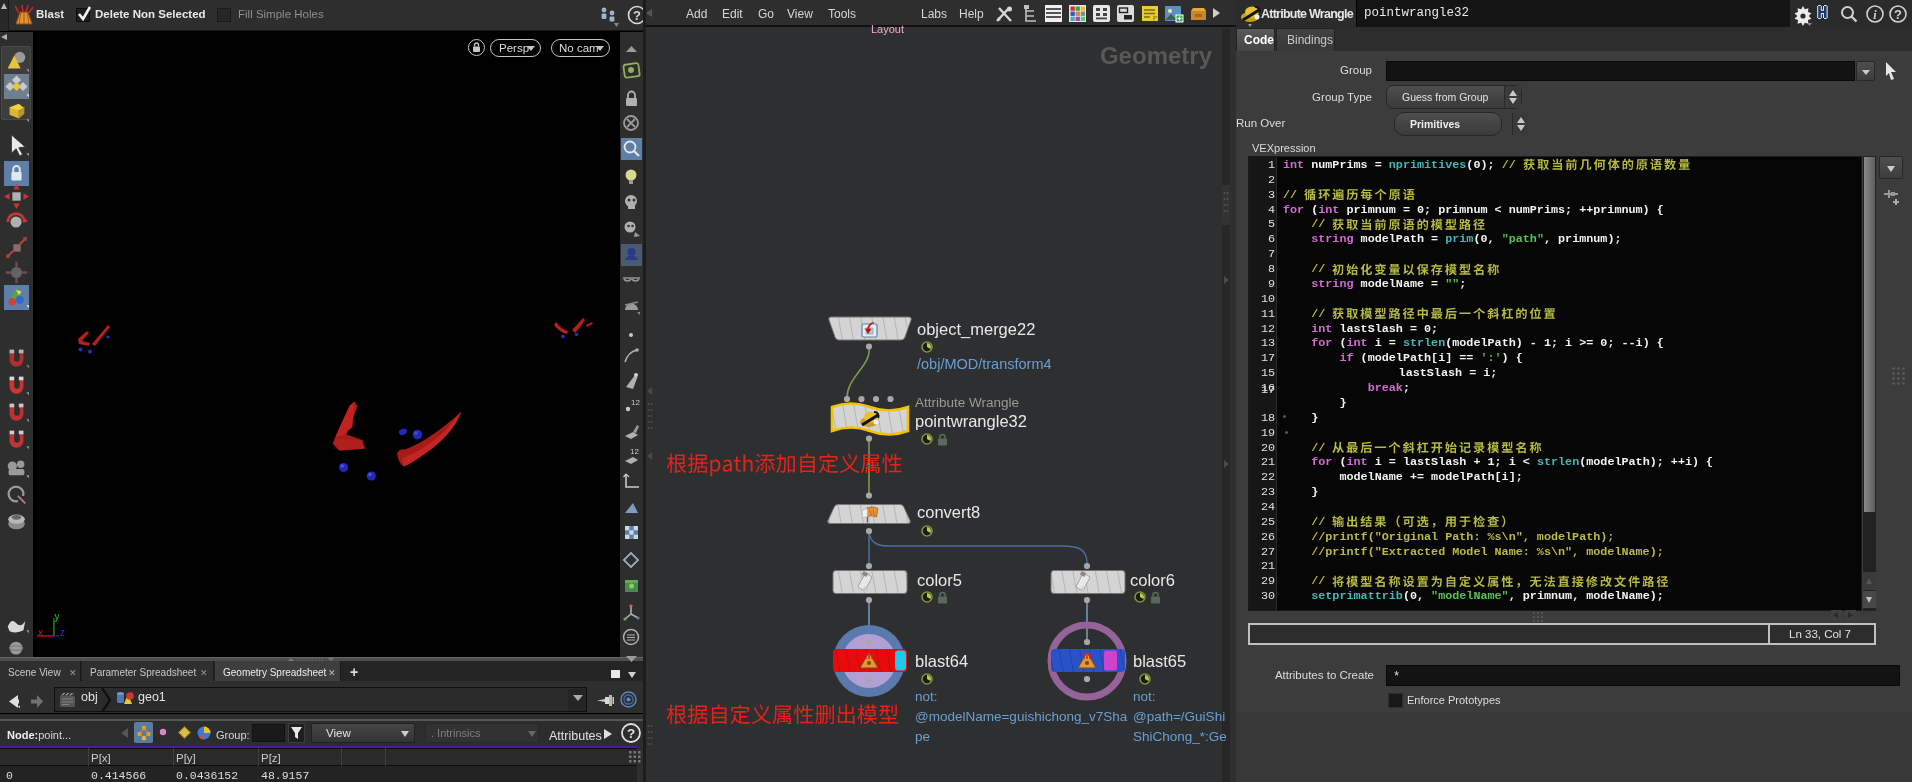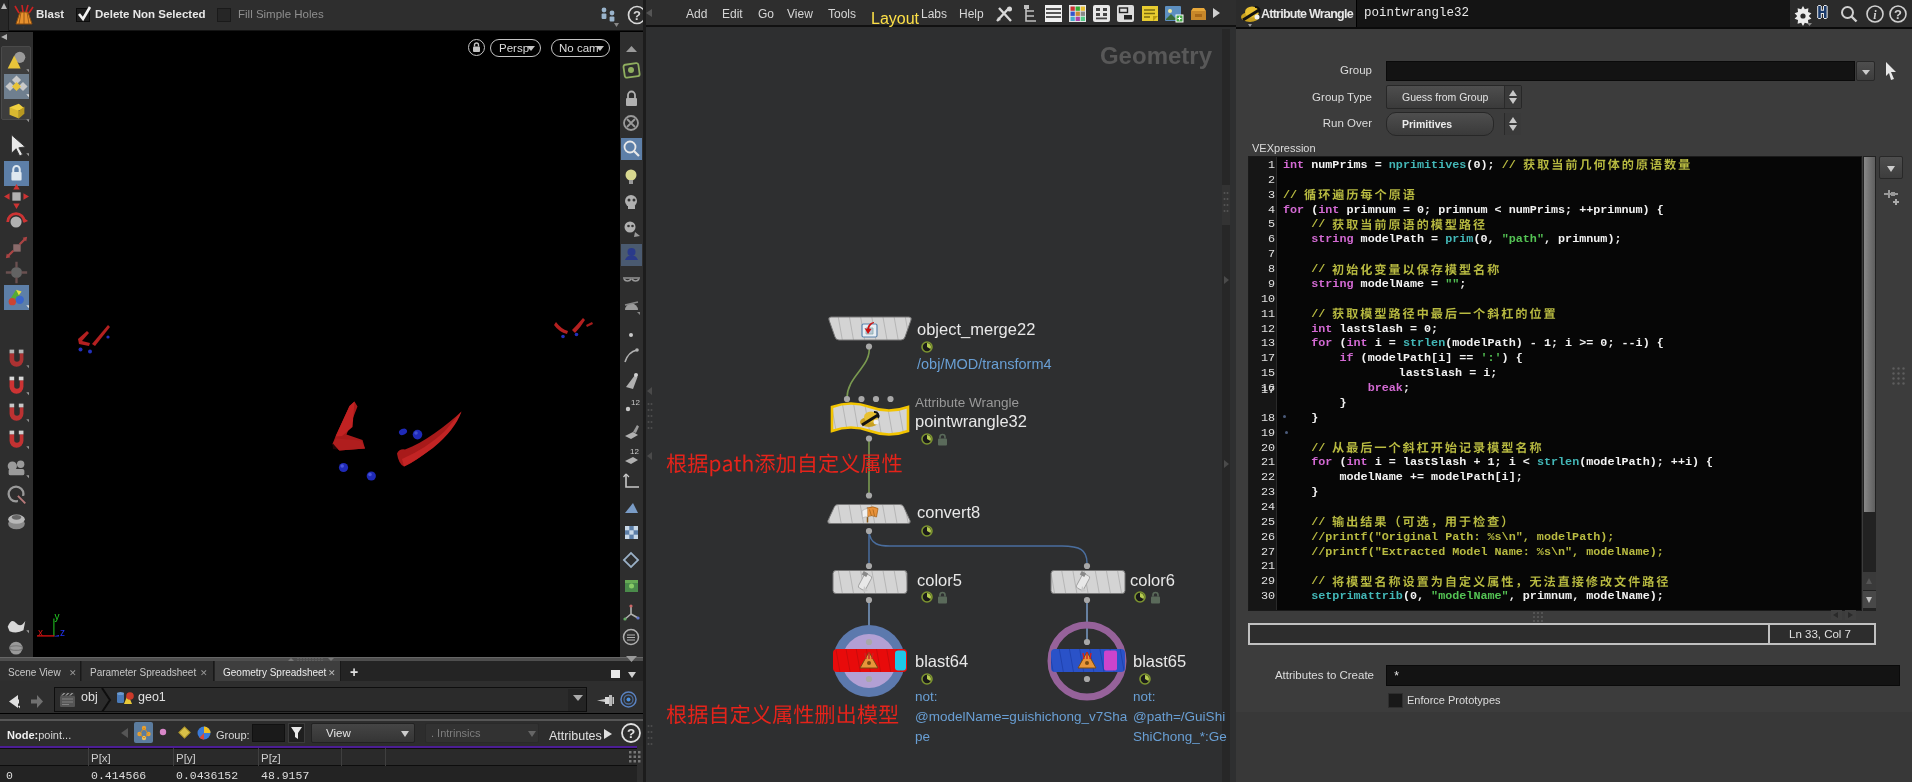--- a/index.html
+++ b/index.html
@@ -475,21 +475,21 @@
     </svg>
   </div>
 <div class="abs" style="left:646px;top:0;width:590px;height:782px;background:#2e2f30">
  <div class="abs" style="left:0;top:0;width:590px;height:27px;background:#2e2e2e;border-bottom:2px solid #111">
   <div class="abs" style="left:0;top:9px;width:0;height:0;border-top:4px solid transparent;border-bottom:4px solid transparent;border-right:6px solid #555"></div>
   <span class="abs" style="left:40px;top:7px;color:#d6d6d6;font-size:12px">Add</span>
   <span class="abs" style="left:76px;top:7px;color:#d6d6d6;font-size:12px">Edit</span>
   <span class="abs" style="left:112px;top:7px;color:#d6d6d6;font-size:12px">Go</span>
   <span class="abs" style="left:141px;top:7px;color:#d6d6d6;font-size:12px">View</span>
   <span class="abs" style="left:182px;top:7px;color:#d6d6d6;font-size:12px">Tools</span>
-  <span class="abs" style="left:225px;top:10px;color:#fde047;font-size:16px">Layout</span>
+  <span class="abs" style="left:225px;top:23px;color:#f9a8d4;font-size:11px">Layout</span>
   <span class="abs" style="left:275px;top:7px;color:#d6d6d6;font-size:12px">Labs</span>
   <span class="abs" style="left:313px;top:7px;color:#d6d6d6;font-size:12px">Help</span>
   <svg class="abs" style="left:348px;top:4px" width="20" height="20">
         <path d="M3 17 L15 4 M5 4 L17 17" stroke="#d8d8d8" stroke-width="2.4"></path>
         <path d="M3 17 l4 -1 l-3 -3 z" fill="#d8d8d8"></path>
         <circle cx="15.5" cy="5" r="2.5" fill="#d8d8d8"></circle>
       </svg>
   <svg class="abs" style="left:376px;top:4px" width="18" height="20">
         <path d="M4 2 v15 h10 M4 7 h8 M4 12 h8" stroke="#c0c0c0" stroke-width="1.6" fill="none"></path>
         <rect x="2" y="1" width="5" height="4" fill="#c0c0c0"></rect>
@@ -765,38 +765,42 @@
       </svg>
   <svg class="abs" style="left:629px;top:4px" width="20" height="20">
         <circle cx="10" cy="10" r="8" fill="none" stroke="#d0d0d0" stroke-width="1.6"></circle>
         <text x="10" y="14.5" text-anchor="middle" font-size="12" font-style="italic" font-weight="bold" fill="#d0d0d0" font-family="Liberation Serif">i</text>
       </svg>
   <svg class="abs" style="left:652px;top:4px" width="20" height="20">
         <circle cx="10" cy="10" r="8" fill="none" stroke="#d0d0d0" stroke-width="1.6"></circle>
         <text x="10" y="14.5" text-anchor="middle" font-size="13" font-weight="bold" fill="#d0d0d0" font-family="Liberation Sans">?</text>
       </svg>
  </div>
+ <div class="abs" style="left:0;top:27px;width:676px;height:24px;background:#2d2d2d">
+  <div class="abs" style="left:0;top:1px;width:39px;height:23px;background:linear-gradient(#5a5a5a,#454545);border:1px solid #222;border-bottom:0;color:#fff;font-size:12px;font-weight:bold;padding:4px 0 0 7px">Code</div>
+  <div class="abs" style="left:40px;top:1px;width:59px;height:23px;background:linear-gradient(#424242,#383838);border:1px solid #222;border-bottom:0;color:#c8c8c8;font-size:12px;padding:4px 0 0 10px">Bindings</div>
+ </div>
  <div class="abs" style="left:0;top:64px;width:136px;text-align:right;color:#dcdcdc;font-size:11.5px">Group</div>
  <div class="abs" style="left:150px;top:61px;width:469px;height:20px;background:#131313;border:1px solid #0a0a0a"></div>
  <div class="abs" style="left:620px;top:61px;width:19px;height:20px;background:linear-gradient(#4e4e4e,#3d3d3d);border:1px solid #282828;border-radius:2px">
       <div class="abs" style="left:5px;top:8px;width:0;height:0;border-left:4px solid transparent;border-right:4px solid transparent;border-top:5px solid #ccc"></div>
     </div>
  <svg class="abs" style="left:646px;top:60px" width="18" height="22">
       <path d="M4 2 L14 12 L9 12 L12 19 L9 20 L7 13 L4 16 Z" fill="#e8e8e8"></path>
     </svg>
  <div class="abs" style="left:0;top:91px;width:136px;text-align:right;color:#dcdcdc;font-size:11.5px">Group Type</div>
- <div class="abs" style="left:150px;top:85px;width:136px;height:24px;background:linear-gradient(#4e4e4e,#3a3a3a);border:1px solid #272727;border-radius:2px">
+ <div class="abs" style="left:150px;top:85px;width:136px;height:24px;background:linear-gradient(#4e4e4e,#3a3a3a);border:1px solid #272727;border-radius:7px">
    <div class="abs" style="left:15px;top:5px;color:#e2e2e2;font-size:10.5px">Guess from Group</div>
    <div class="abs" style="left:117px;top:0;width:17px;height:22px;background:#3a3a3a;border-left:1px solid #2a2a2a">
      <div class="abs" style="left:4px;top:4px;width:0;height:0;border-left:4px solid transparent;border-right:4px solid transparent;border-bottom:6px solid #c8c8c8"></div>
      <div class="abs" style="left:4px;top:12px;width:0;height:0;border-left:4px solid transparent;border-right:4px solid transparent;border-top:6px solid #c8c8c8"></div>
    </div>
  </div>
- <div class="abs" style="left:0;top:117px;width:136px;text-align:right;color:#dcdcdc;font-size:11.5px">Run Over</div>
- <div class="abs" style="left:150px;top:112px;width:108px;height:24px;background:linear-gradient(#4e4e4e,#3a3a3a);border:1px solid #272727;border-radius:10px">
+ <div class="abs" style="left:0;top:117px;width:136px;color:#dcdcdc;font-size:11.5px">Run Over</div>
+ <div class="abs" style="left:158px;top:112px;width:108px;height:24px;background:linear-gradient(#4e4e4e,#3a3a3a);border:1px solid #272727;border-radius:10px">
    <div class="abs" style="left:15px;top:5px;color:#ececec;font-size:10.5px;font-weight:bold">Primitives</div>
    <div class="abs" style="left:117px;top:0;width:17px;height:22px;background:#3a3a3a;border-left:1px solid #2a2a2a">
      <div class="abs" style="left:4px;top:4px;width:0;height:0;border-left:4px solid transparent;border-right:4px solid transparent;border-bottom:6px solid #c8c8c8"></div>
      <div class="abs" style="left:4px;top:12px;width:0;height:0;border-left:4px solid transparent;border-top:6px solid #c8c8c8;border-right:4px solid transparent"></div>
    </div>
  </div>
  <div class="abs" style="left:16px;top:142px;color:#dcdcdc;font-size:11px">VEXpression</div>
  <div class="abs" style="left:12px;top:156px;width:614px;height:455px;background:#060606;border:1px solid #1a1a1a"></div>
  <div class="abs" style="left:13px;top:157px;width:28px;height:453px;background:#161616;border-right:1px solid #2a2a2a"></div>
  <div class="abs" style="left:627px;top:156px;width:13px;height:455px;background:#222"></div>

